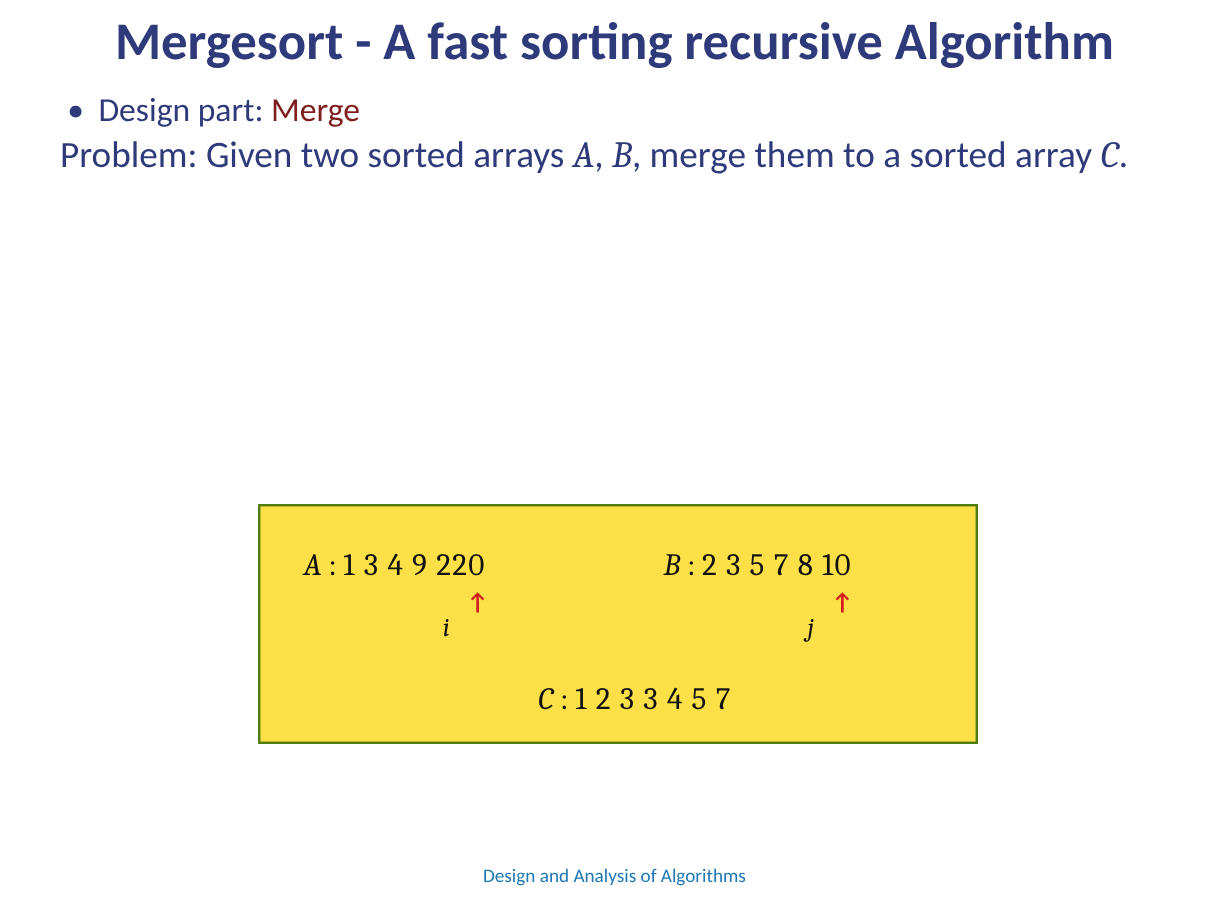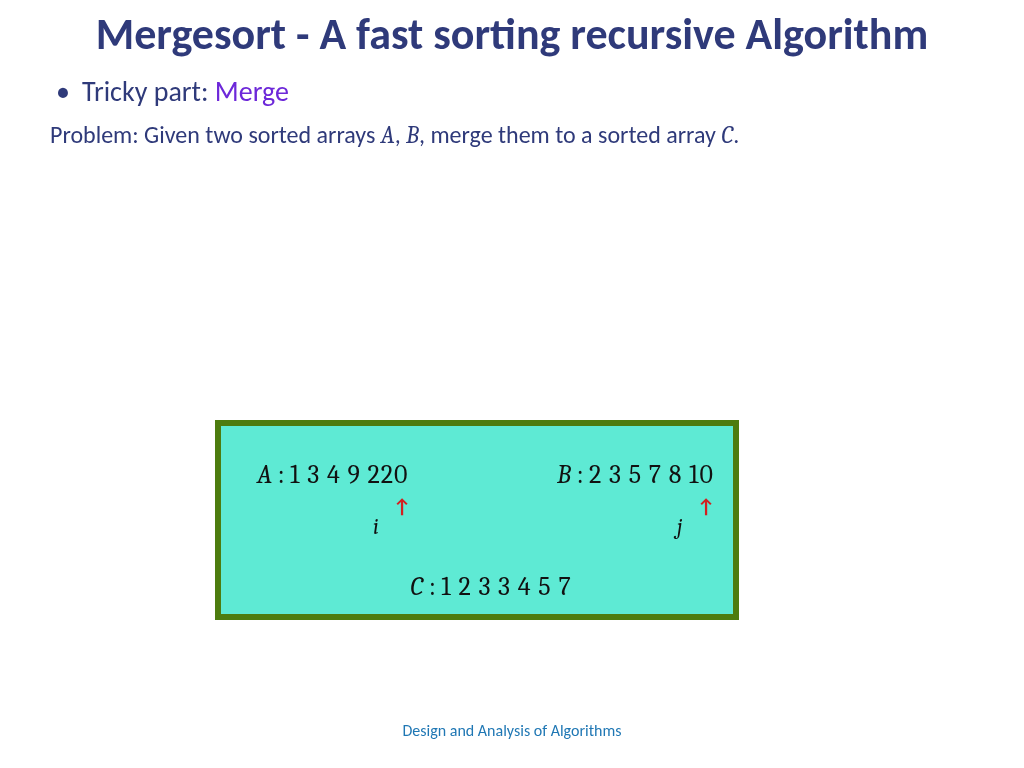--- a/index.html
+++ b/index.html
@@ -3,26 +3,26 @@
 <meta charset="utf-8">
 <style>
   * { margin: 0; padding: 0; box-sizing: border-box; }
   html, body { width: 1024px; height: 768px; background: #ffffff; font-family: "Calibri", "Segoe UI", Arial, sans-serif; overflow: hidden; }
   .slide { position: relative; width: 1024px; height: 768px; }
   .title { color: #2f3a7a; font-size: 44px; font-weight: 700; text-align: center; padding: 9px 60px 0 60px; line-height: 1.15; }
   .body  { padding: 8px 50px 0 50px; }
   .bullet-row { display: flex; align-items: baseline; font-size: 28px; color: #2f3a7a; margin-top: 6px; }
   .bullet-dot { width: 32px; text-align: left; padding-left: 6px; }
   .bullet-txt { font-size: 28px; }
-  .bullet-txt .red { color: #6d28d9; }
-  .problem { font-size: 24px; color: #2f3a7a; line-height: 1.35; margin-top: 10px; }
+  .bullet-txt .red { color: #7f1d1d; }
+  .problem { font-size: 31px; color: #2f3a7a; line-height: 1.35; }
   .mathvar { font-style: italic; font-family: "Cambria", "Georgia", serif; }
   .diagram-box {
-    position: absolute; left: 215px; top: 420px; width: 524px; height: 200px;
-    background: #5eead4; border: 6px solid #4d7c0f;
+    position: absolute; left: 215px; top: 420px; width: 600px; height: 200px;
+    background: #fde047; border: 2px solid #4d7c0f;
   }
   .row-ab { position: absolute; top: 34px; left: 0; right: 0; font-family: "Cambria","Georgia",serif; font-size: 26px; color: #111; }
   .cell-a { position: absolute; left: 36px; }
   .cell-b { position: absolute; left: 308px; margin-left: 28px; }
   .lab { font-style: italic; }
   .nums { letter-spacing: 1px; }
   .arrow { position: absolute; color: #d22020; font-size: 20px; font-weight: bold; }
   .ptr   { position: absolute; font-style: italic; font-family: "Cambria","Georgia",serif; font-size: 22px; color: #111; }
   .row-c { position: absolute; top: 146px; left: 0; right: 0; font-family: "Cambria","Georgia",serif; font-size: 26px; color: #111; text-align: center; padding-left: 28px; }
   .footer { position: absolute; left: 0; right: 0; bottom: 28px; text-align: center; color: #1f77b4; font-size: 16px; }
@@ -31,21 +31,21 @@
 <body>
 
 <div class="slide">
 
   <div class="title">Mergesort - A fast sorting recursive Algorithm</div>
 
   <div class="body">
     <div class="bullet-row">
       <div class="bullet-dot">•</div>
       <div class="bullet-txt">
-        <span>Tricky part: </span><span class="red">Merge</span>
+        <span>Design part: </span><span class="red">Merge</span>
       </div>
     </div>
 
     <div class="problem">
       <span>Problem: Given two sorted arrays </span><span class="mathvar">A</span><span>, </span><span class="mathvar">B</span><span>, merge them to a sorted array </span><span class="mathvar">C</span><span>.</span>
     </div>
   </div>
 
   <div class="diagram-box">
     <div class="row-ab">

